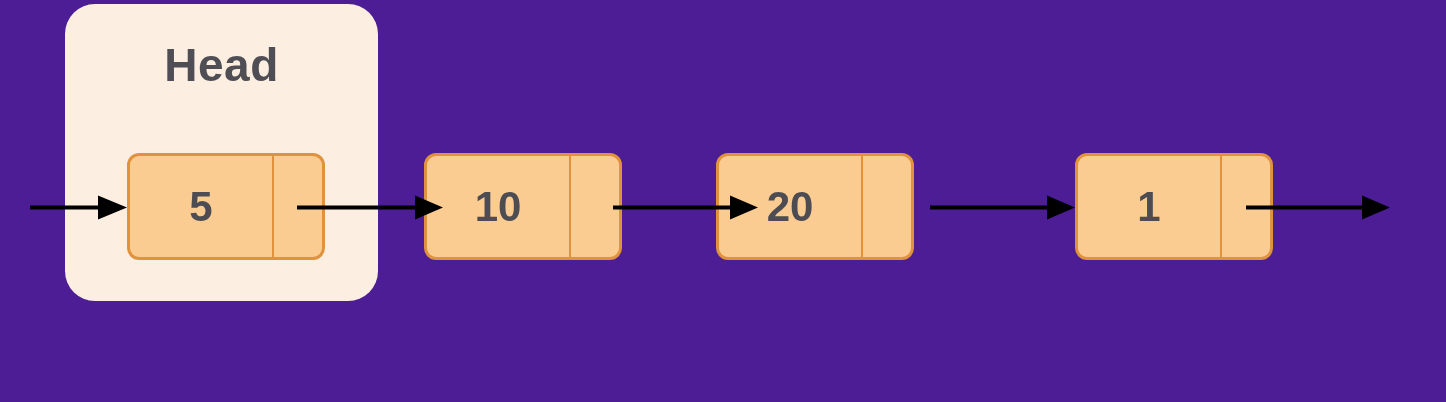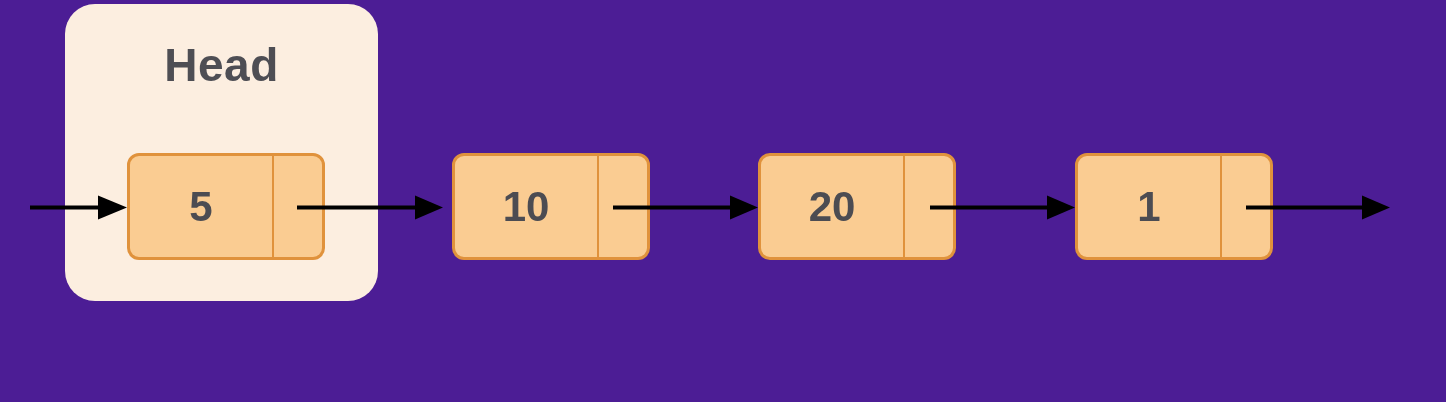--- a/index.html
+++ b/index.html
@@ -38,22 +38,22 @@
     width: 198px;
     height: 107px;
     box-sizing: border-box;
     background: #FACC92;
     border: 3px solid #E0923C;
     border-radius: 12px;
     display: flex;
     z-index: 2;
   }
   .node-pos-0 { left: 127px; }
-  .node-pos-1 { left: 452px; }
-  .node-pos-2 { left: 758px; justify-content: center; }
+  .node-pos-1 { left: 424px; }
+  .node-pos-2 { left: 716px; justify-content: center; }
   .node-pos-3 { left: 1075px; }
   .cell-value {
     width: 142px;
     display: flex;
     align-items: center;
     justify-content: center;
   }
   .cell-pointer {
     flex: 1;
     border-left: 2px solid #E0923C;

